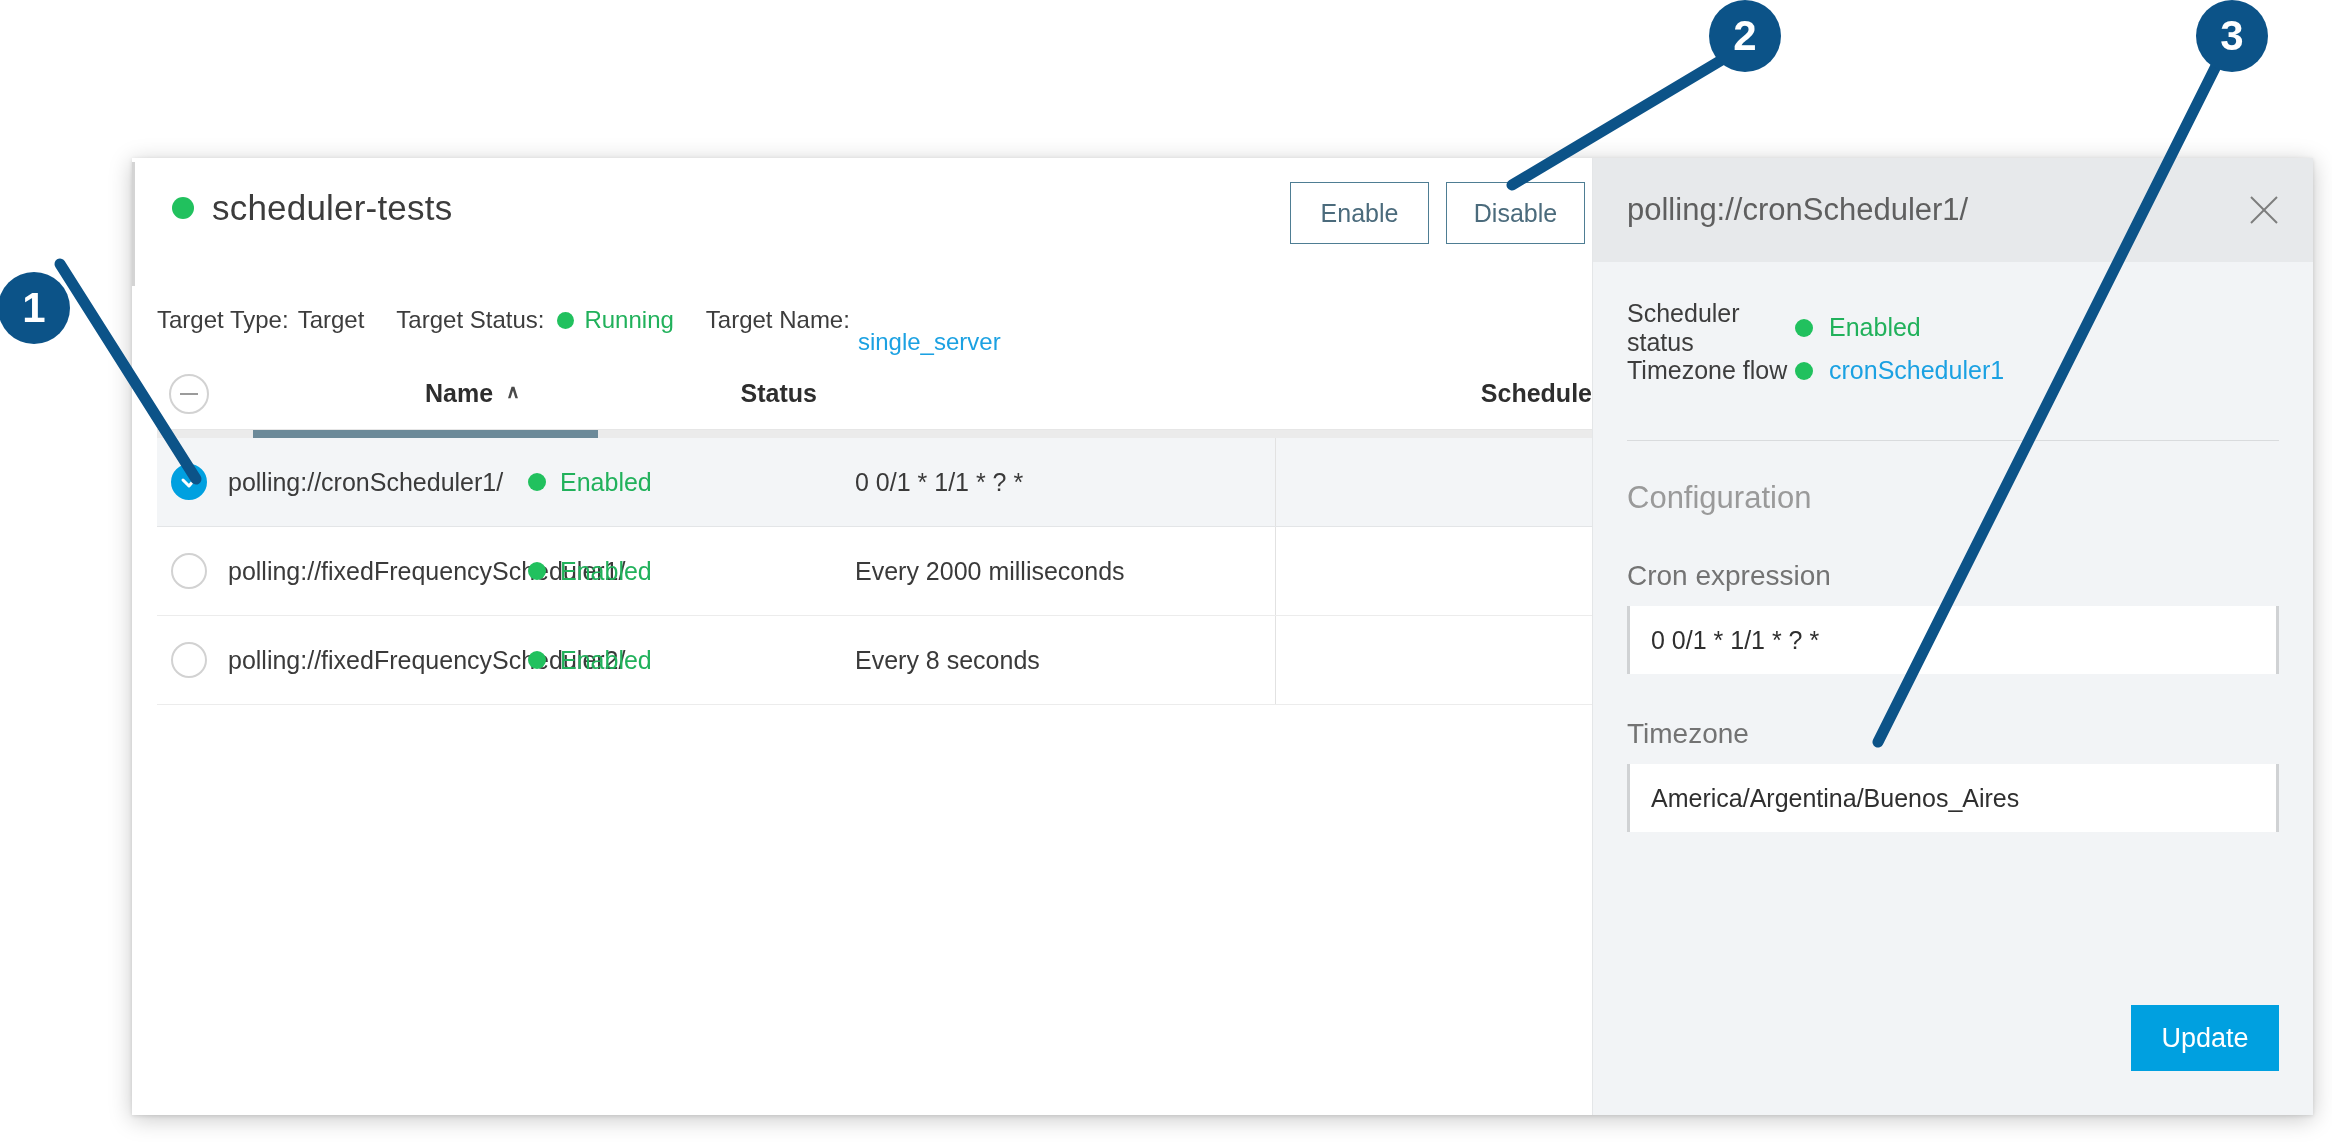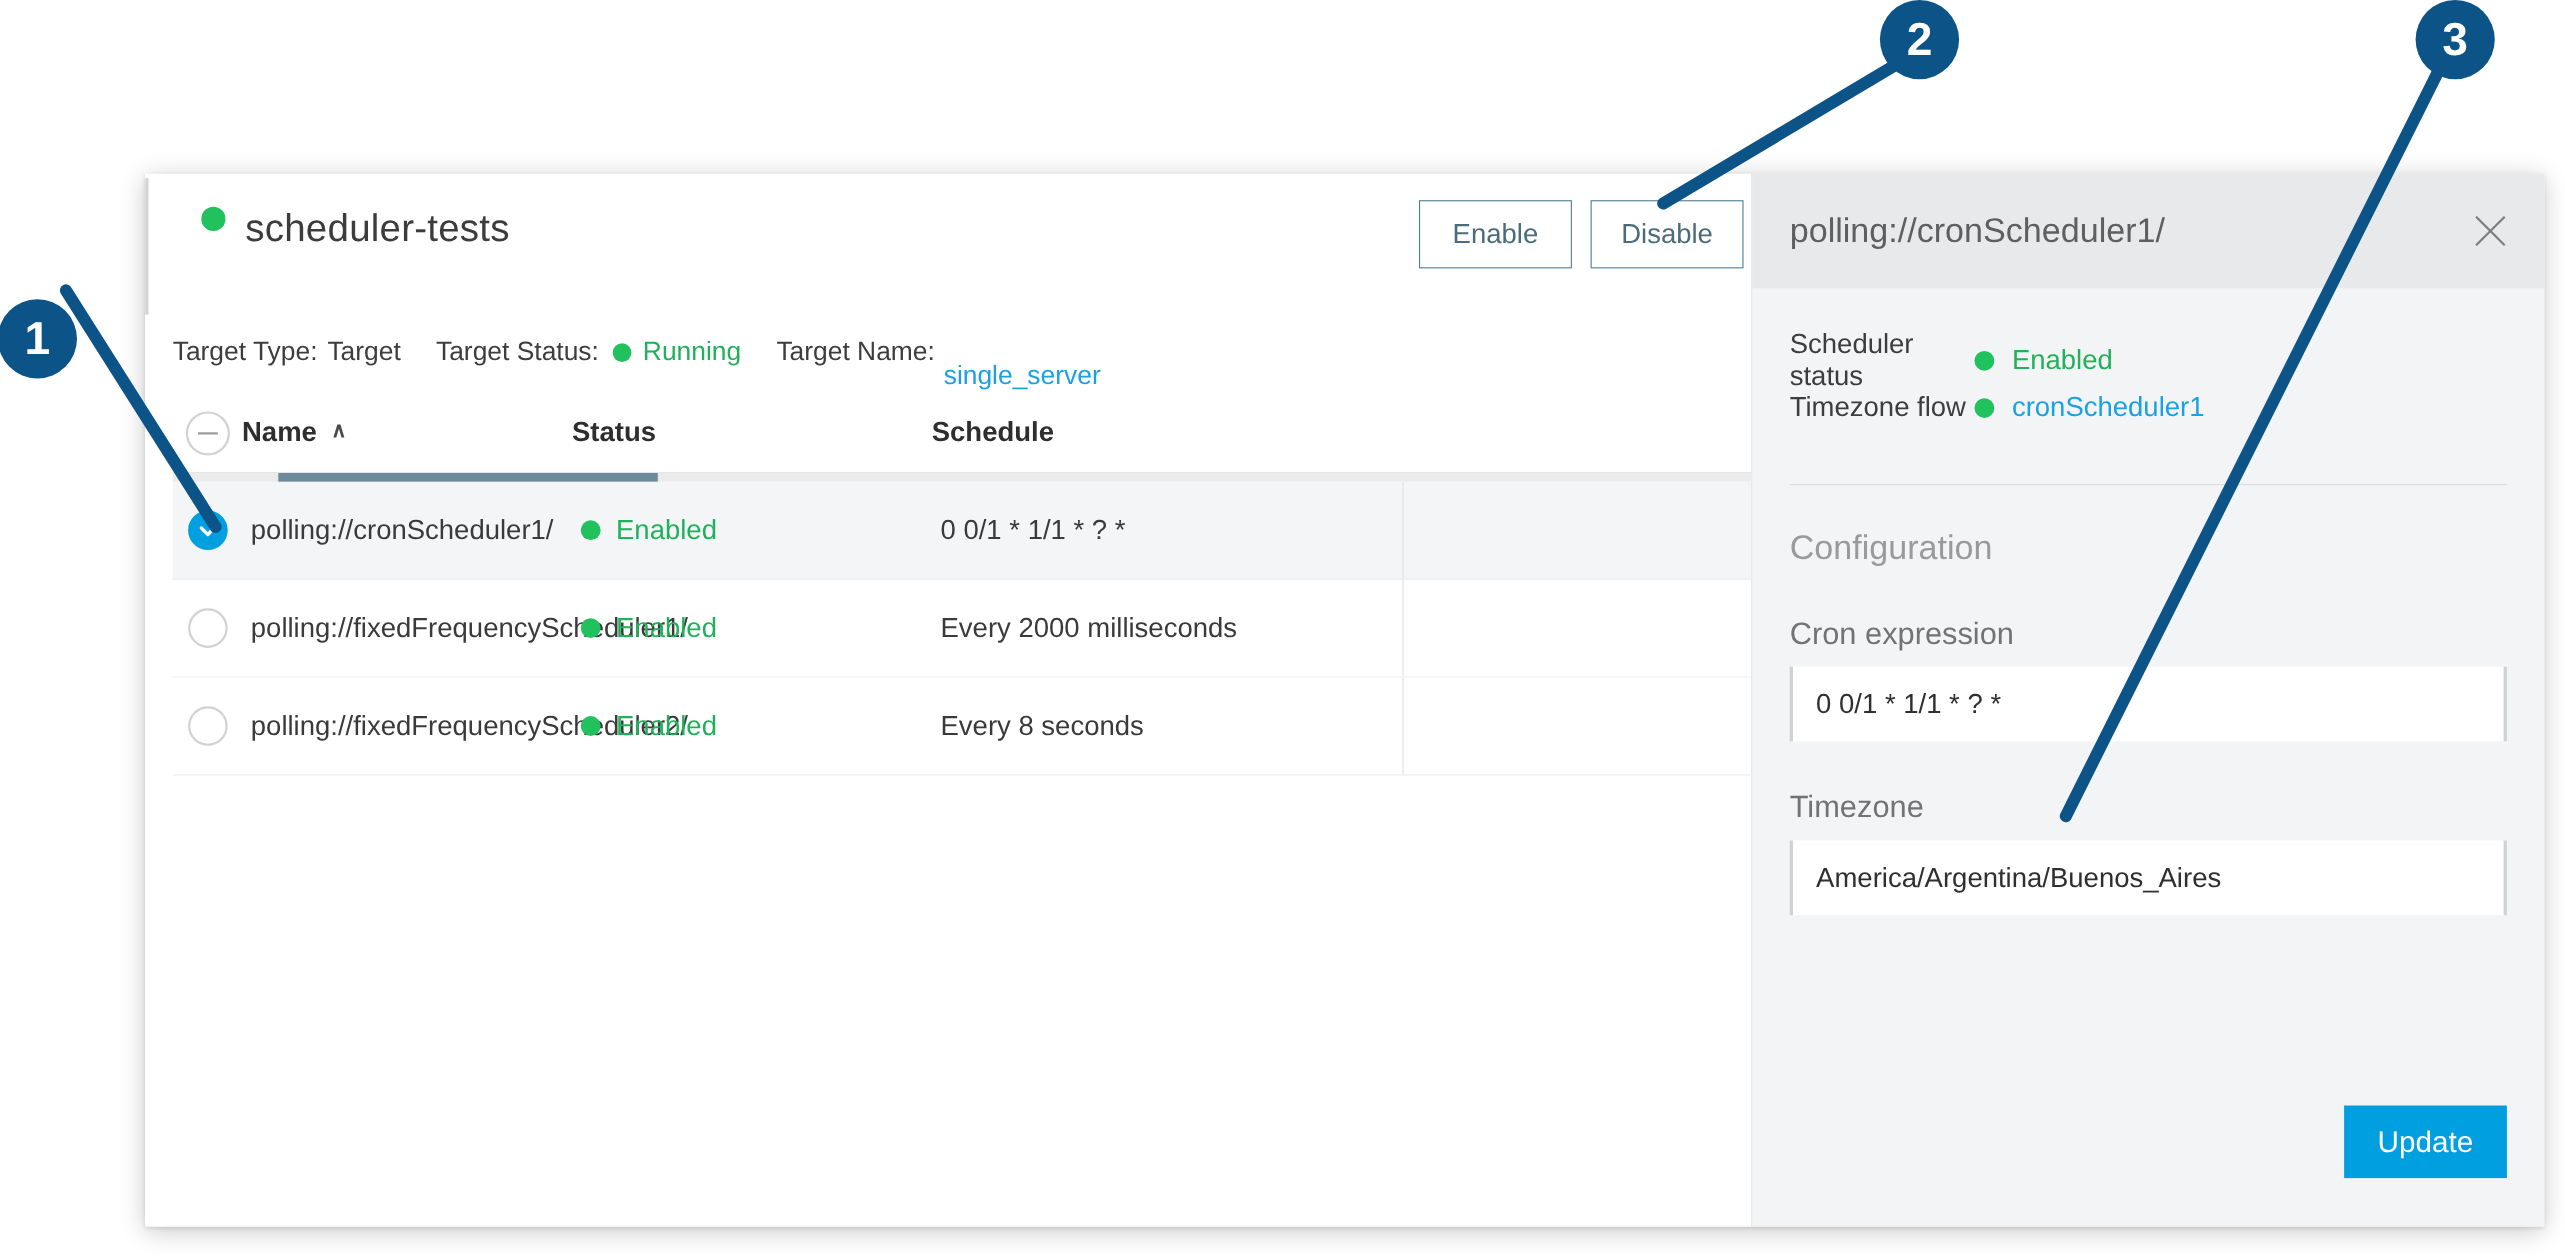--- a/index.html
+++ b/index.html
@@ -43,24 +43,24 @@
     position: absolute;
     left: 0px;
     top: 4px;
     width: 3px;
     height: 124px;
     background: #d4d4d4;
   }
 
   .title-row {
     position: absolute;
-    left: 51px;
+    left: 40px;
     top: 30px;
     display: flex;
-    align-items: flex-start;
+    align-items: center;
   }
   .dot {
     border-radius: 50%;
     display: inline-block;
   }
   .dot-green { background: #21c15e; }
   .title-dot { width: 22px; height: 22px; margin-right: 18px; }
   .dialog-title {
     font-size: 35px;
     color: #3c3c3c;
@@ -124,20 +124,21 @@
   .col-name  { width: 300px; flex: 0 0 300px; }
   .col-status{ width: 297px; flex: 0 0 297px; }
   .col-sched { flex: 1 1 auto; padding-left: 30px; }
 
   .th {
     font-size: 25px;
     font-weight: bold;
     color: #2e2e2e;
     display: flex;
     align-items: center;
+    justify-content: flex-end;
   }
   .sort-caret {
     margin-left: 13px;
     font-size: 19px;
     color: #4a4a4a;
     line-height: 1;
     transform: translateY(-2px);
   }
 
   .select-all-icon {

